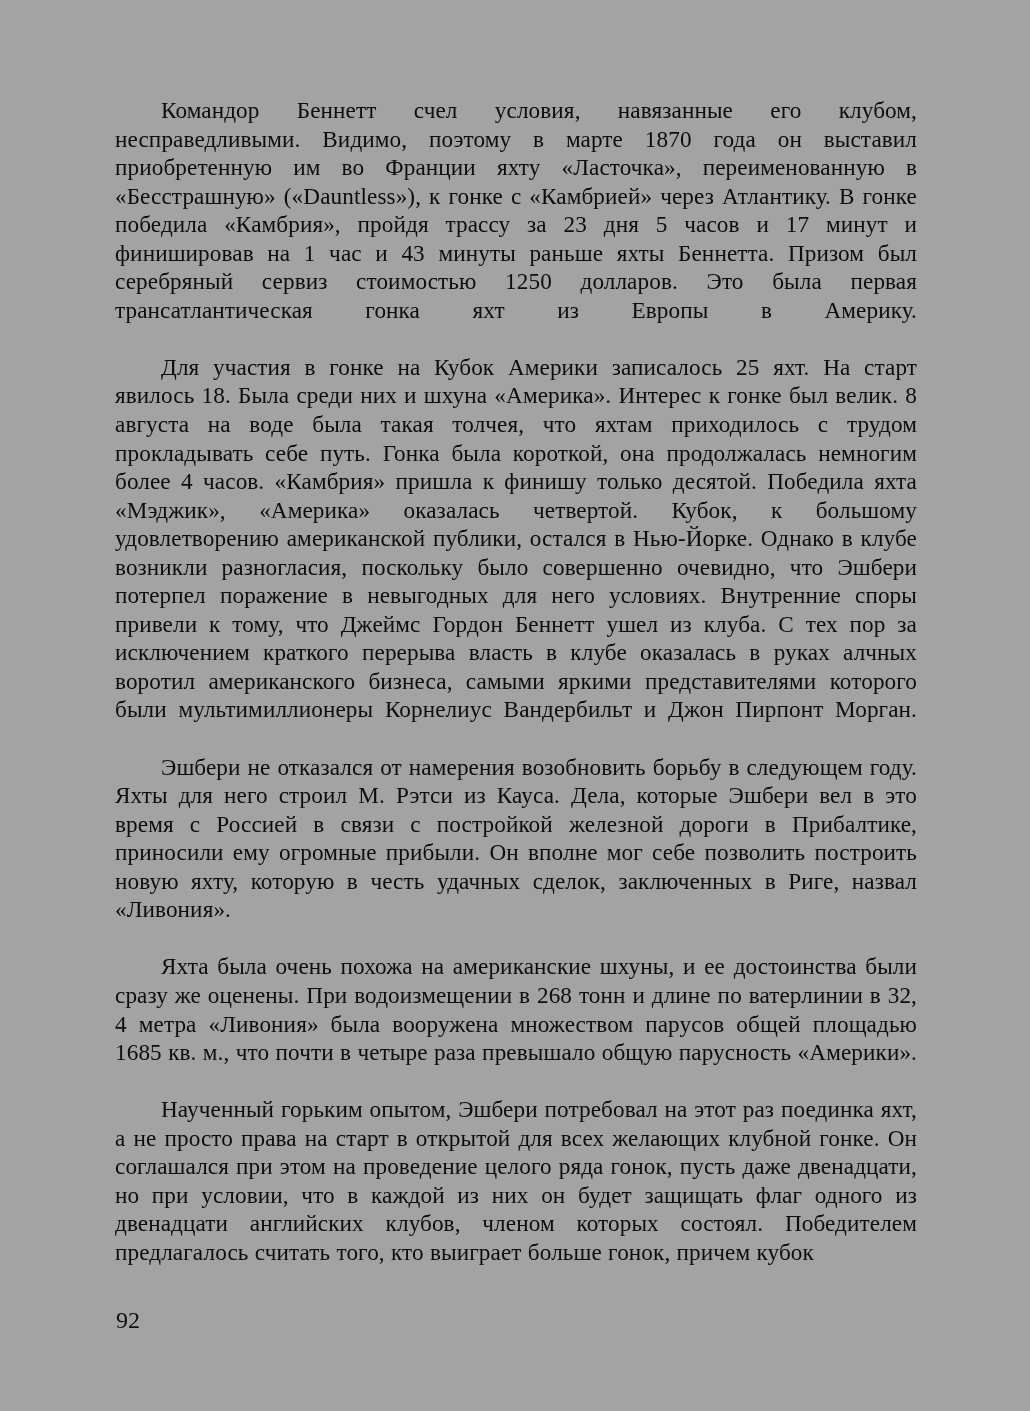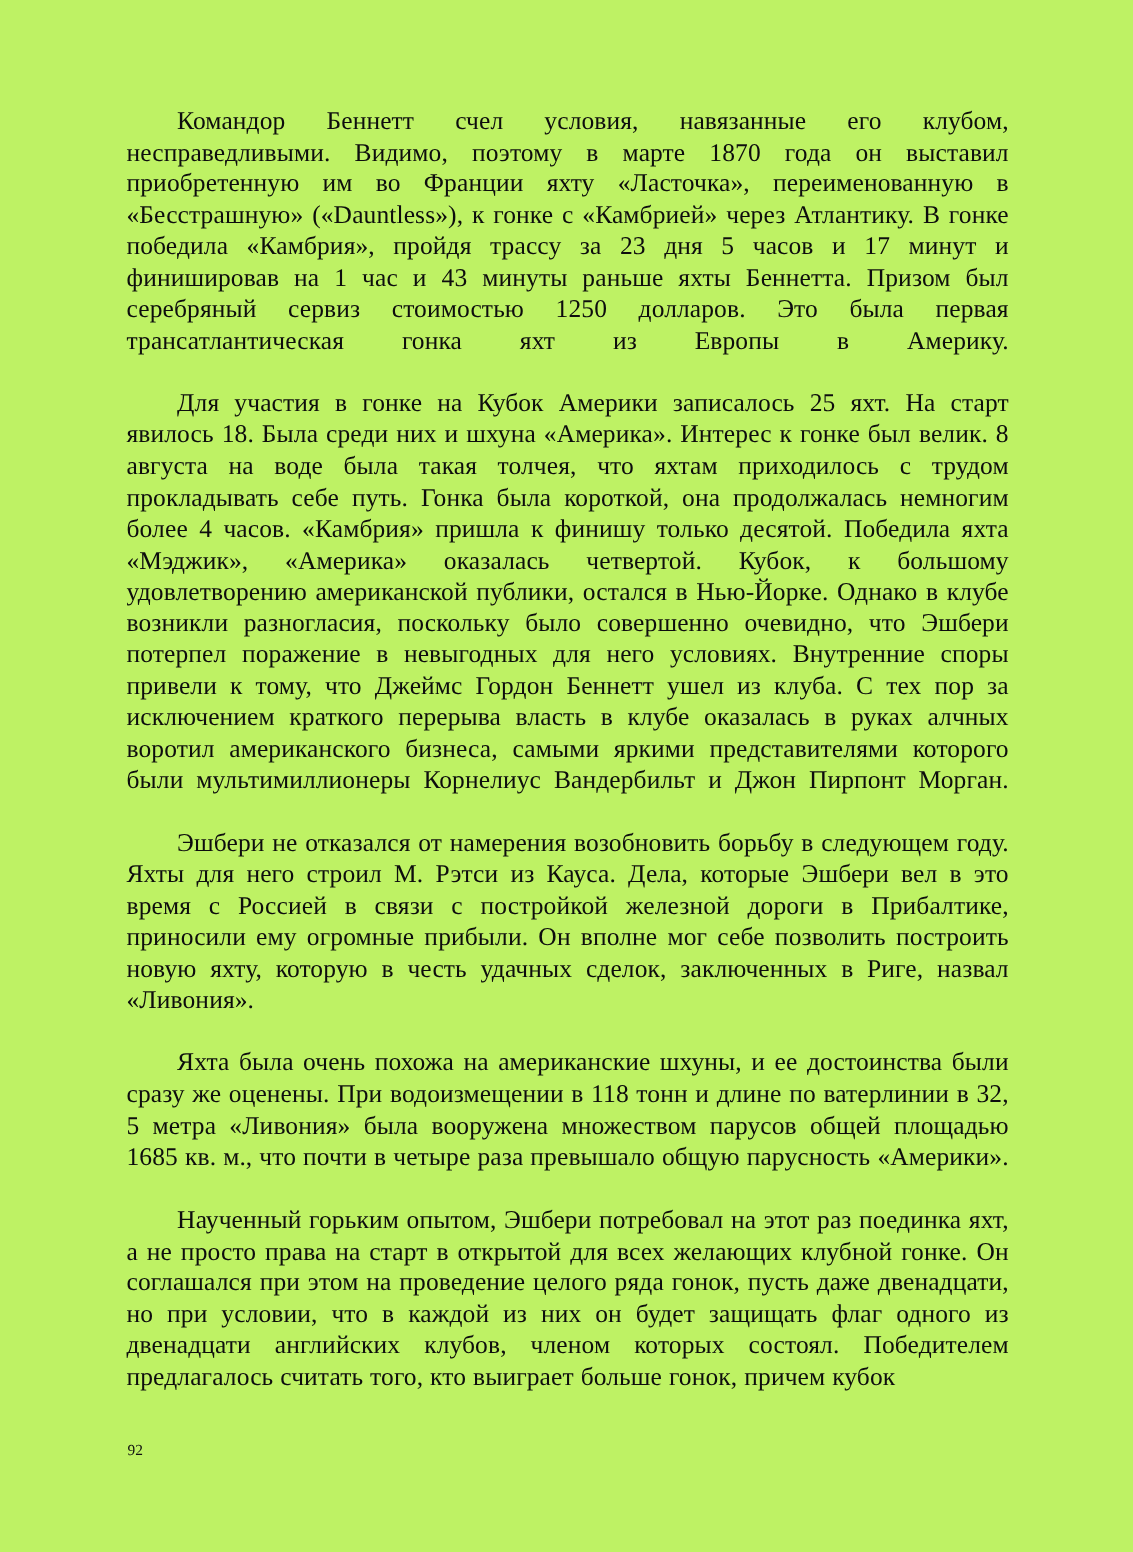--- a/index.html
+++ b/index.html
@@ -52,34 +52,34 @@
     width: 100%;
   }
   .para.noflush:after {
     display: none;
   }
   
   #folio {
     position: absolute;
     left: 116px;
     top: 1307px;
-    font-size: 14px;
+    font-size: 24px;
     line-height: 26px;
     color: #101010;
     font-family: "Liberation Serif", "DejaVu Serif", serif;
   }
 </style>
 </head>
 <body style="background: rgb(255, 255, 255);">
 
-<div id="page" style="background: #bef264; color: rgb(13, 13, 13);">
+<div id="page" style="background: #a3a3a3; color: rgb(13, 13, 13);">
 
   <div id="text-column">
     <p class="para">Командор Беннетт счел условия, навязанные его клубом, несправедливыми. Видимо, поэтому в марте 1870 года он выставил приобретенную им во Франции яхту «Ласточка», переименованную в «Бесстрашную» («Dauntless»), к гонке с «Камбрией» через Атлантику. В гонке победила «Камбрия», пройдя трассу за 23 дня 5 часов и 17 минут и финишировав на 1 час и 43 минуты раньше яхты Беннетта. Призом был серебряный сервиз стоимостью 1250 долларов. Это была первая трансатлантическая гонка яхт из Европы в Америку.</p>
     <p class="para">Для участия в гонке на Кубок Америки записалось 25 яхт. На старт явилось 18. Была среди них и шхуна «Америка». Интерес к гонке был велик. 8 августа на воде была такая толчея, что яхтам приходилось с трудом прокладывать себе путь. Гонка была короткой, она продолжалась немногим более 4 часов. «Камбрия» пришла к финишу только десятой. Победила яхта «Мэджик», «Америка» оказалась четвертой. Кубок, к большому удовлетворению американской публики, остался в Нью-Йорке. Однако в клубе возникли разногласия, поскольку было совершенно очевидно, что Эшбери потерпел поражение в невыгодных для него условиях. Внутренние споры привели к тому, что Джеймс Гордон Беннетт ушел из клуба. С тех пор за исключением краткого перерыва власть в клубе оказалась в руках алчных воротил американского бизнеса, самыми яркими представителями которого были мультимиллионеры Корнелиус Вандербильт и Джон Пирпонт Морган.</p>
     <p class="para">Эшбери не отказался от намерения возобновить борьбу в следующем году. Яхты для него строил М. Рэтси из Кауса. Дела, которые Эшбери вел в это время с Россией в связи с постройкой железной дороги в Прибалтике, приносили ему огромные прибыли. Он вполне мог себе позволить построить новую яхту, которую в честь удачных сделок, заключенных в Риге, назвал «Ливония».</p>
-    <p class="para">Яхта была очень похожа на американские шхуны, и ее достоинства были сразу же оценены. При водоизмещении в 118 тонн и длине по ватерлинии в 32, 5 метра «Ливония» была вооружена множеством парусов общей площадью 1685 кв. м., что почти в четыре раза превышало общую парусность «Америки».</p>
+    <p class="para">Яхта была очень похожа на американские шхуны, и ее достоинства были сразу же оценены. При водоизмещении в 268 тонн и длине по ватерлинии в 32, 4 метра «Ливония» была вооружена множеством парусов общей площадью 1685 кв. м., что почти в четыре раза превышало общую парусность «Америки».</p>
     <p class="para noflush">Наученный горьким опытом, Эшбери потребовал на этот раз поединка яхт, а не просто права на старт в открытой для всех желающих клубной гонке. Он соглашался при этом на проведение целого ряда гонок, пусть даже двенадцати, но при условии, что в каждой из них он будет защищать флаг одного из двенадцати английских клубов, членом которых состоял. Победителем предлагалось считать того, кто выиграет больше гонок, причем кубок</p>
   </div>
 
   <div id="folio">92</div>
 
 </div>
 
 </body></html>

